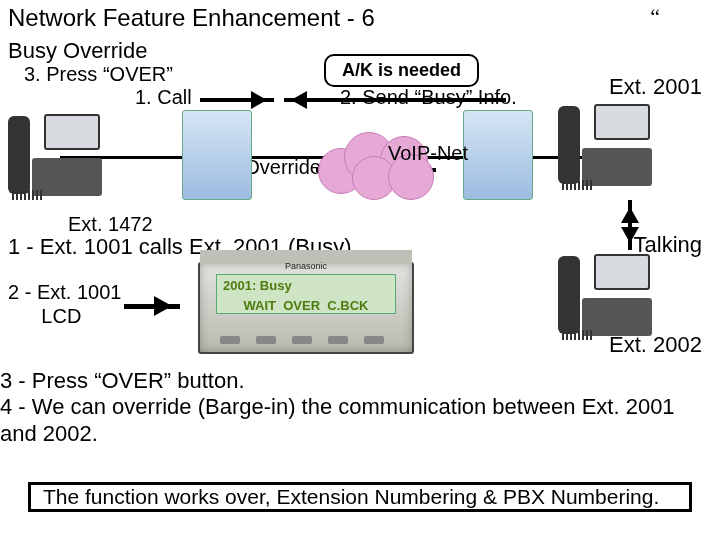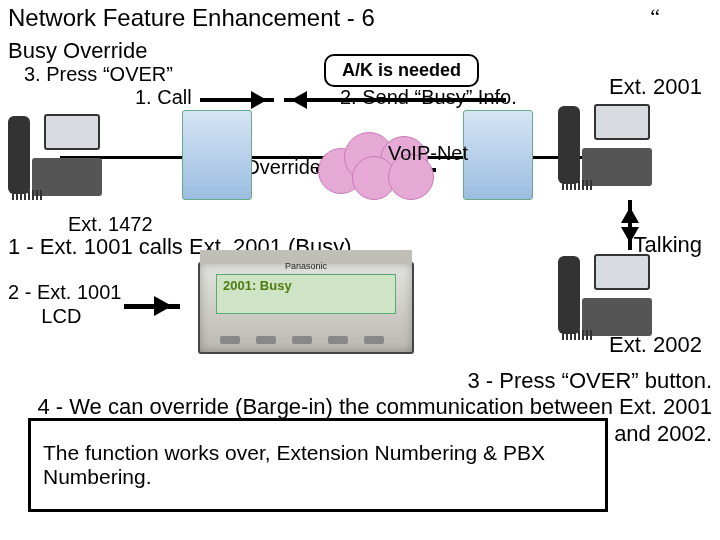--- a/index.html
+++ b/index.html
@@ -12,22 +12,22 @@
   .ext1001 { position: absolute; top: 213px; left: 68px; font-size: 20px; }
   .ak { position: absolute; top: 54px; left: 296px; border: 2px solid #000; border-radius: 10px; background: #fff; padding: 4px 16px; font-size: 18px; font-weight: bold; margin-left: 28px; }
   .sendbusy { position: absolute; top: 86px; left: 340px; font-size: 20px; }
   .override { position: absolute; top: 156px; left: 222px; font-size: 20px; }
   .voip { position: absolute; top: 142px; left: 344px; font-size: 20px; z-index: 5; padding-left: 44px; }
   .ext2001 { position: absolute; top: 74px; right: 18px; font-size: 22px; }
   .ext2002 { position: absolute; top: 332px; right: 18px; font-size: 22px; }
   .talking { position: absolute; top: 232px; right: 18px; font-size: 22px; }
   .step1 { position: absolute; top: 234px; left: 8px; font-size: 22px; }
   .step2 { position: absolute; top: 280px; left: 8px; font-size: 20px; line-height: 1.2; }
-  .step34 { position: absolute; top: 368px; left: 12px; font-size: 22px; line-height: 1.2; width: 700px; text-align: right; }
-  .footer { position: absolute; bottom: 28px; left: 28px; width: 580px; border: 3px solid #000; padding: 20px 12px; font-size: 21px; }
+  .step34 { position: absolute; top: 368px; left: 0; font-size: 22px; line-height: 1.2; width: 700px; }
+  .footer { position: absolute; bottom: 28px; left: 28px; width: 664px; border: 3px solid #000; padding: 0 12px; font-size: 21px; }
 
   
   .phone { position: absolute; width: 100px; height: 90px; }
   .phone .screen { position:absolute; top:4px; right:6px; width:56px; height:36px; background:#d8dce0; border:2px solid #333; border-radius:3px; }
   .phone .base { position:absolute; bottom:4px; right:4px; width:70px; height:38px; background:#555; border-radius:3px; }
   .phone .handset { position:absolute; top:6px; left:2px; width:22px; height:78px; background:#333; border-radius:6px; }
   .phone .coil { position:absolute; bottom:0; left:6px; width:32px; height:10px; background:repeating-linear-gradient(90deg,#333,#333 2px,transparent 2px,transparent 4px); }
 
   
   .pbx { position: absolute; width: 70px; height: 90px; background: linear-gradient(#d5e5f5,#9cbde0); border: 1px solid #6a8; border-radius: 3px; }
@@ -132,20 +132,21 @@
 <div class="step2">
   <span>2 - Ext. 1001</span><br>
   <span style="white-space:pre">      LCD</span>
 </div>
 <div class="arrow a2lcd"></div>
 
 <div class="lcd">
   <div class="brand">Panasonic</div>
   <div class="disp">
     <span class="l1">2001: Busy</span>
+    <span class="l2">WAIT  OVER  C.BCK</span>
   </div>
   <div class="btn b1"></div>
   <div class="btn b2"></div>
   <div class="btn b3"></div>
   <div class="btn b4"></div>
   <div class="btn b5"></div>
 </div>
 
 <div class="step34">
   <div>3 - Press “OVER” button.</div>

